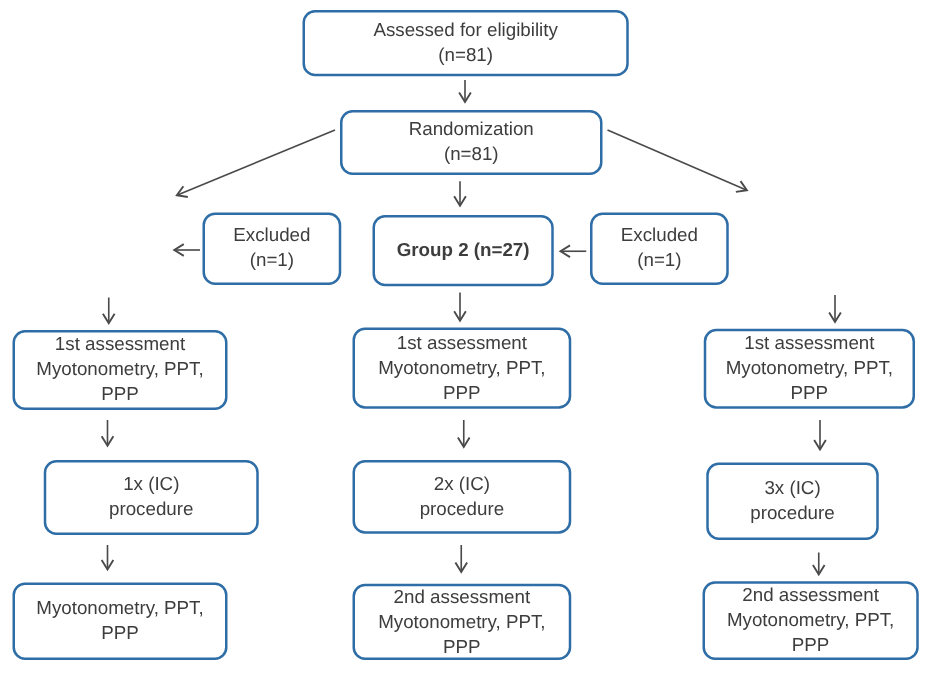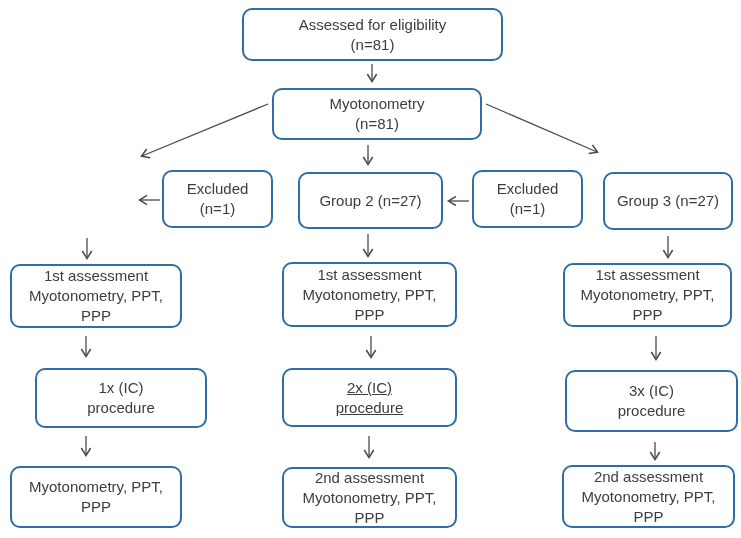--- a/index.html
+++ b/index.html
@@ -73,42 +73,39 @@
       <line x1="655" y1="442" x2="655" y2="459" marker-end="url(#ah)"></line>
     </g>
   </svg>
 
   <div class="node" style="left:242px; top:8px; width:261px; height:53px;">
     <span class="line">Assessed for eligibility</span>
     <span class="line">(n=81)</span>
   </div>
 
   <div class="node" style="left:272px; top:88px; width:210px; height:52px;">
-    <span class="line">Myotonometry</span>
+    <span class="line">Randomization</span>
     <span class="line">(n=81)</span>
   </div>
 
 
   <div class="node" style="left:162px; top:170px; width:111px; height:58px;">
     <span class="line">Excluded</span>
     <span class="line">(n=1)</span>
   </div>
 
-  <div class="node" style="left:298px; top:172px; width:145px; height:57px;">
+  <div class="node" style="left:298px; top:172px; width:145px; height:57px;font-weight:bold;">
     <span class="line">Group 2 (n=27)</span>
   </div>
 
   <div class="node" style="left:472px; top:170px; width:111px; height:58px;">
     <span class="line">Excluded</span>
     <span class="line">(n=1)</span>
   </div>
 
-  <div class="node" style="left:603px; top:172px; width:130px; height:58px;">
-    <span class="line">Group 3 (n=27)</span>
-  </div>
 
   <div class="node" style="left:10px; top:264px; width:172px; height:64px;">
     <span class="line">1st assessment</span>
     <span class="line">Myotonometry, PPT,</span>
     <span class="line">PPP</span>
   </div>
 
   <div class="node" style="left:282px; top:262px; width:175px; height:65px;">
     <span class="line">1st assessment</span>
     <span class="line">Myotonometry, PPT,</span>
@@ -119,26 +116,26 @@
     <span class="line">1st assessment</span>
     <span class="line">Myotonometry, PPT,</span>
     <span class="line">PPP</span>
   </div>
 
   <div class="node" style="left:10px; top:368px; width:172px; height:60px;margin-left:25px;">
     <span class="line">1x (IC)</span>
     <span class="line">procedure</span>
   </div>
 
-  <div class="node" style="left:282px; top:368px; width:175px; height:59px;text-decoration:underline;">
+  <div class="node" style="left:282px; top:368px; width:175px; height:59px;">
     <span class="line">2x (IC)</span>
     <span class="line">procedure</span>
   </div>
 
-  <div class="node" style="left:565px; top:370px; width:173px; height:62px;">
+  <div class="node" style="left:565px; top:370px; width:138px; height:62px;">
     <span class="line">3x (IC)</span>
     <span class="line">procedure</span>
   </div>
 
   <div class="node" style="left:10px; top:466px; width:172px; height:62px;">
     <span class="line">Myotonometry, PPT,</span>
     <span class="line">PPP</span>
   </div>
 
   <div class="node" style="left:282px; top:467px; width:175px; height:61px;">

